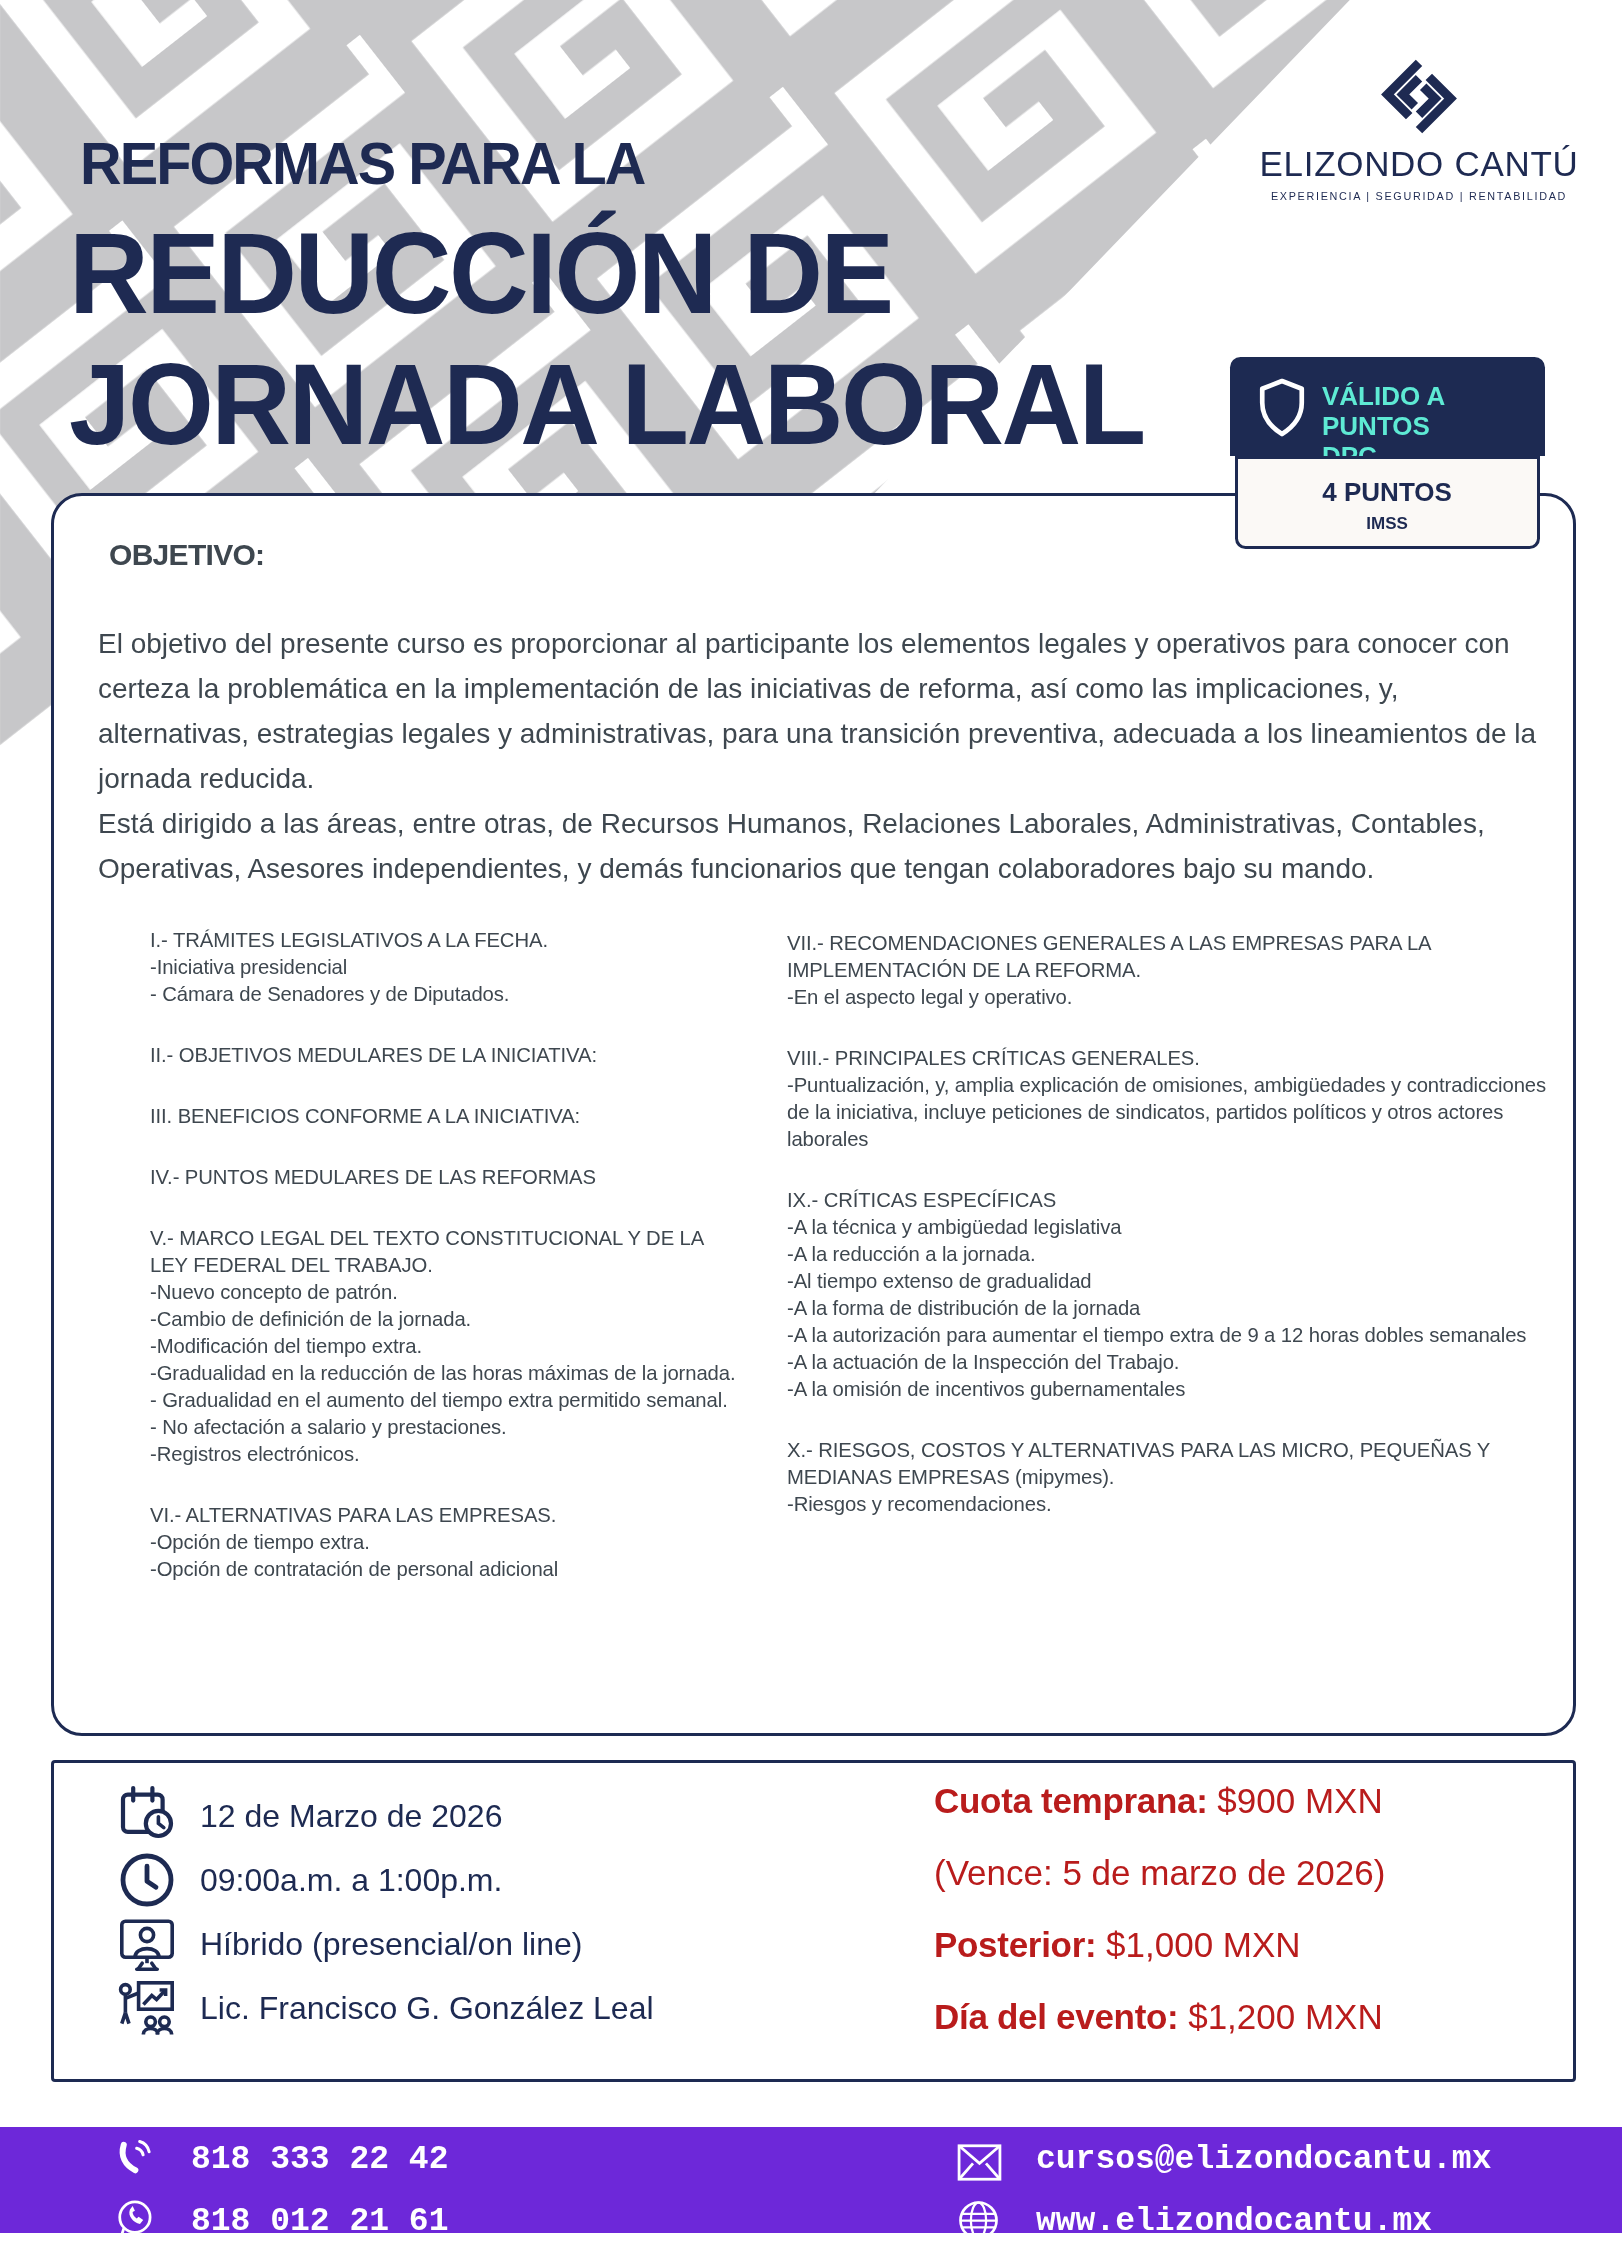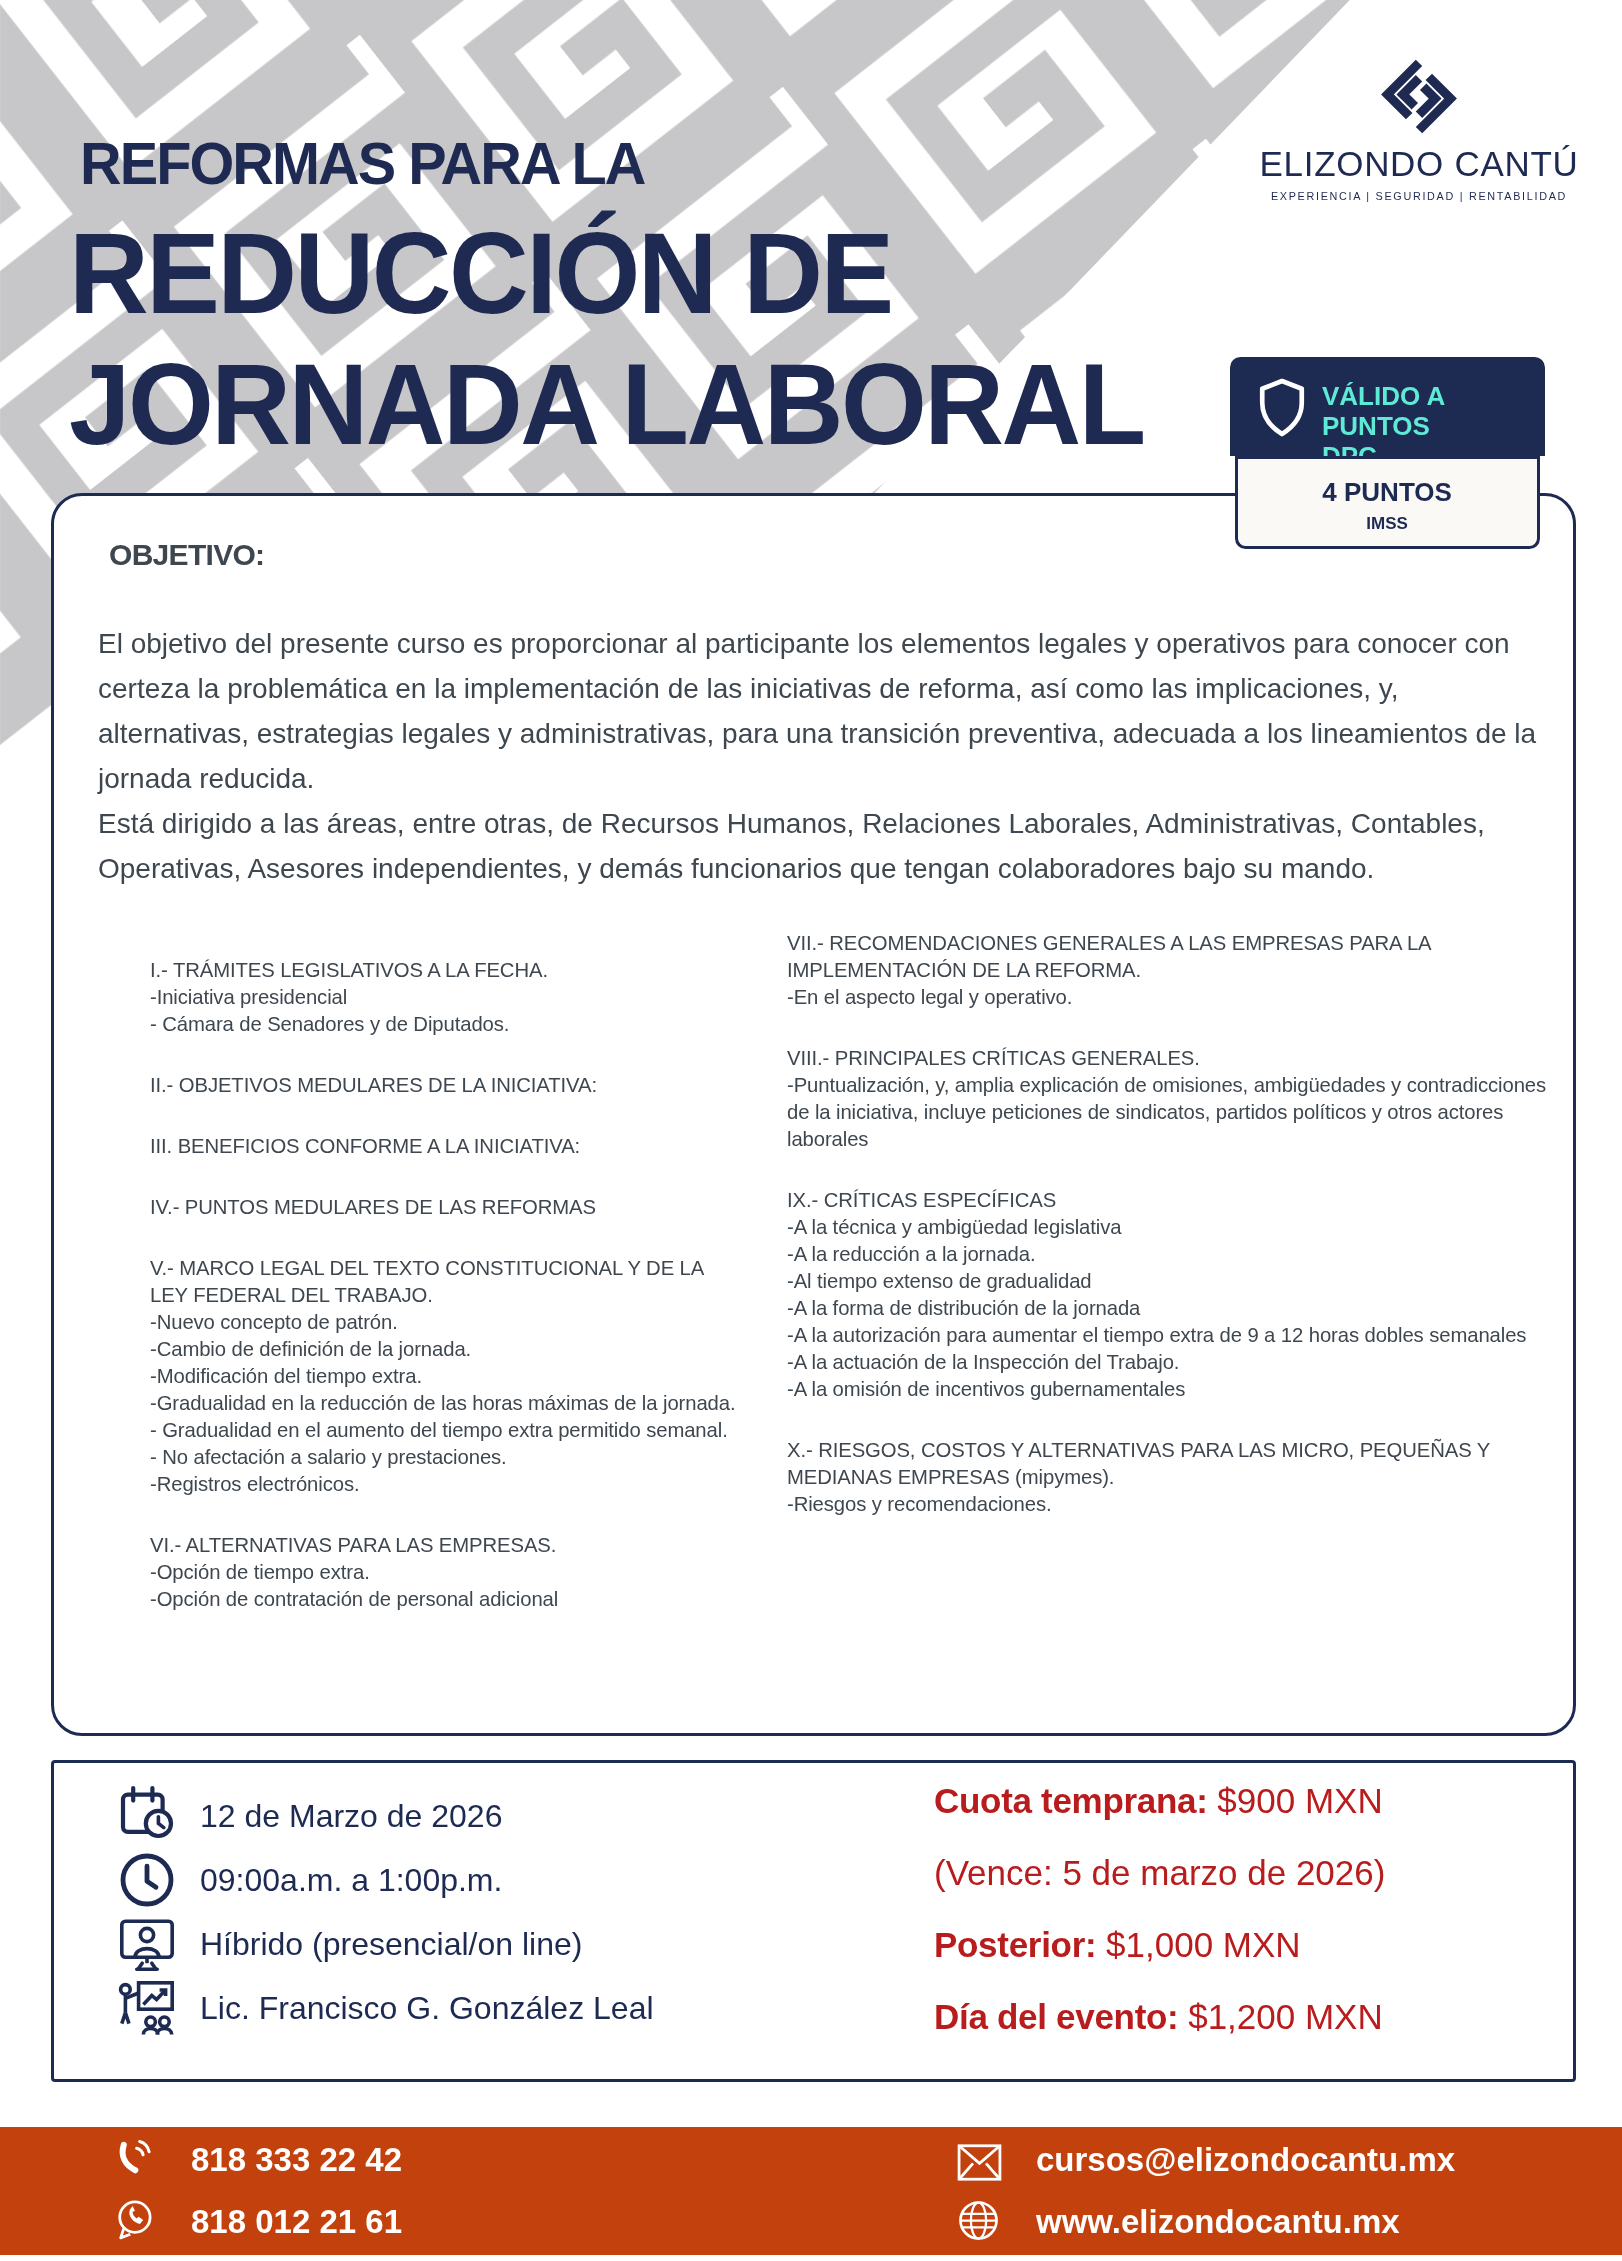--- a/index.html
+++ b/index.html
@@ -31,32 +31,32 @@
   .badge-pts{margin-top:17px;font-size:26px;font-weight:bold;color:#1d2a52;line-height:32px;}
   .badge-imss{font-size:17px;font-weight:bold;color:#1d2a52;line-height:32px;}
   
   .main-box{position:absolute;left:51px;top:493px;width:1525px;height:1243px;box-sizing:border-box;
             border:3.9px solid #1d2a52;border-radius:31px;background:#ffffff;z-index:3;}
   .objetivo{position:absolute;left:55px;top:42px;font-size:30px;font-weight:bold;color:#3e474f;letter-spacing:-0.7px;}
   .obj-text{position:absolute;left:44px;top:125px;width:1439px;font-size:28px;line-height:45px;color:#3e474f;}
   .obj-text p{margin:0;}
   .col{position:absolute;font-size:20.3px;line-height:27px;color:#3e474f;letter-spacing:-0.1px;}
   .col p{margin:0 0 34px 0;white-space:pre-line;}
-  .col-left{left:96px;top:431px;width:593px;margin-top:30px;}
+  .col-left{left:96px;top:431px;width:593px;}
   .col-right{left:733px;top:434px;width:766px;}
   
   .info-box{position:absolute;left:51px;top:1760px;width:1525px;height:322px;box-sizing:border-box;
             border:3.9px solid #1d2a52;border-radius:4px;background:#ffffff;z-index:3;}
   .info-row-icon{position:absolute;left:63px;}
   .info-row-text{position:absolute;left:146px;font-size:32px;color:#1d2a52;white-space:nowrap;}
   .pricing{position:absolute;left:880px;top:0;width:623px;}
   .price-row{position:absolute;left:0;font-size:35px;color:#b91c1c;white-space:nowrap;}
   .price-row b{font-weight:bold;letter-spacing:-0.3px;}
   
-  .footer{position:absolute;left:0;top:2127px;width:1622px;height:128px;background:#c2410c;z-index:4;}
+  .footer{position:absolute;left:0;top:2127px;width:1622px;height:106px;background:#6d28d9;z-index:4;font-family:Liberation Mono, monospace;}
   .f-icon{position:absolute;}
   .f-text{position:absolute;font-size:33px;font-weight:bold;color:#ffffff;white-space:nowrap;}
 </style>
 </head>
 <body>
 
 <div class="poster">
 
   <div class="pattern-wrap">
     <svg width="1376" height="760" viewBox="0 0 2100 1160">

